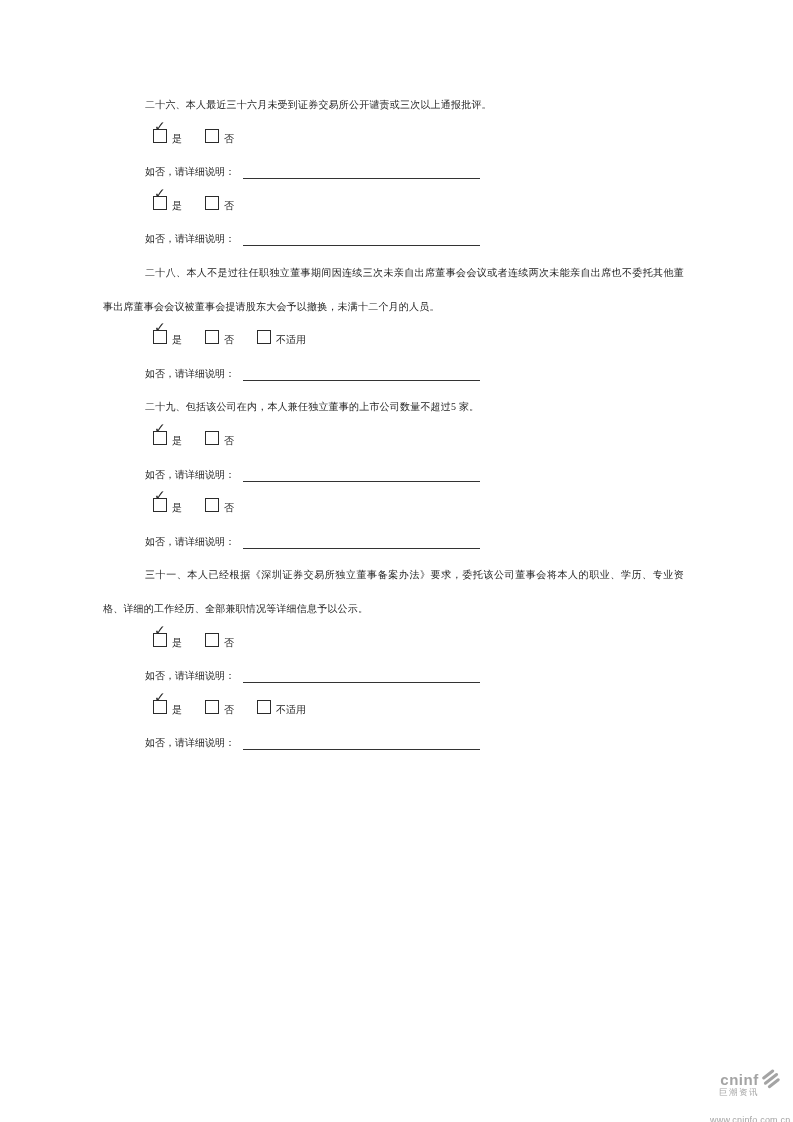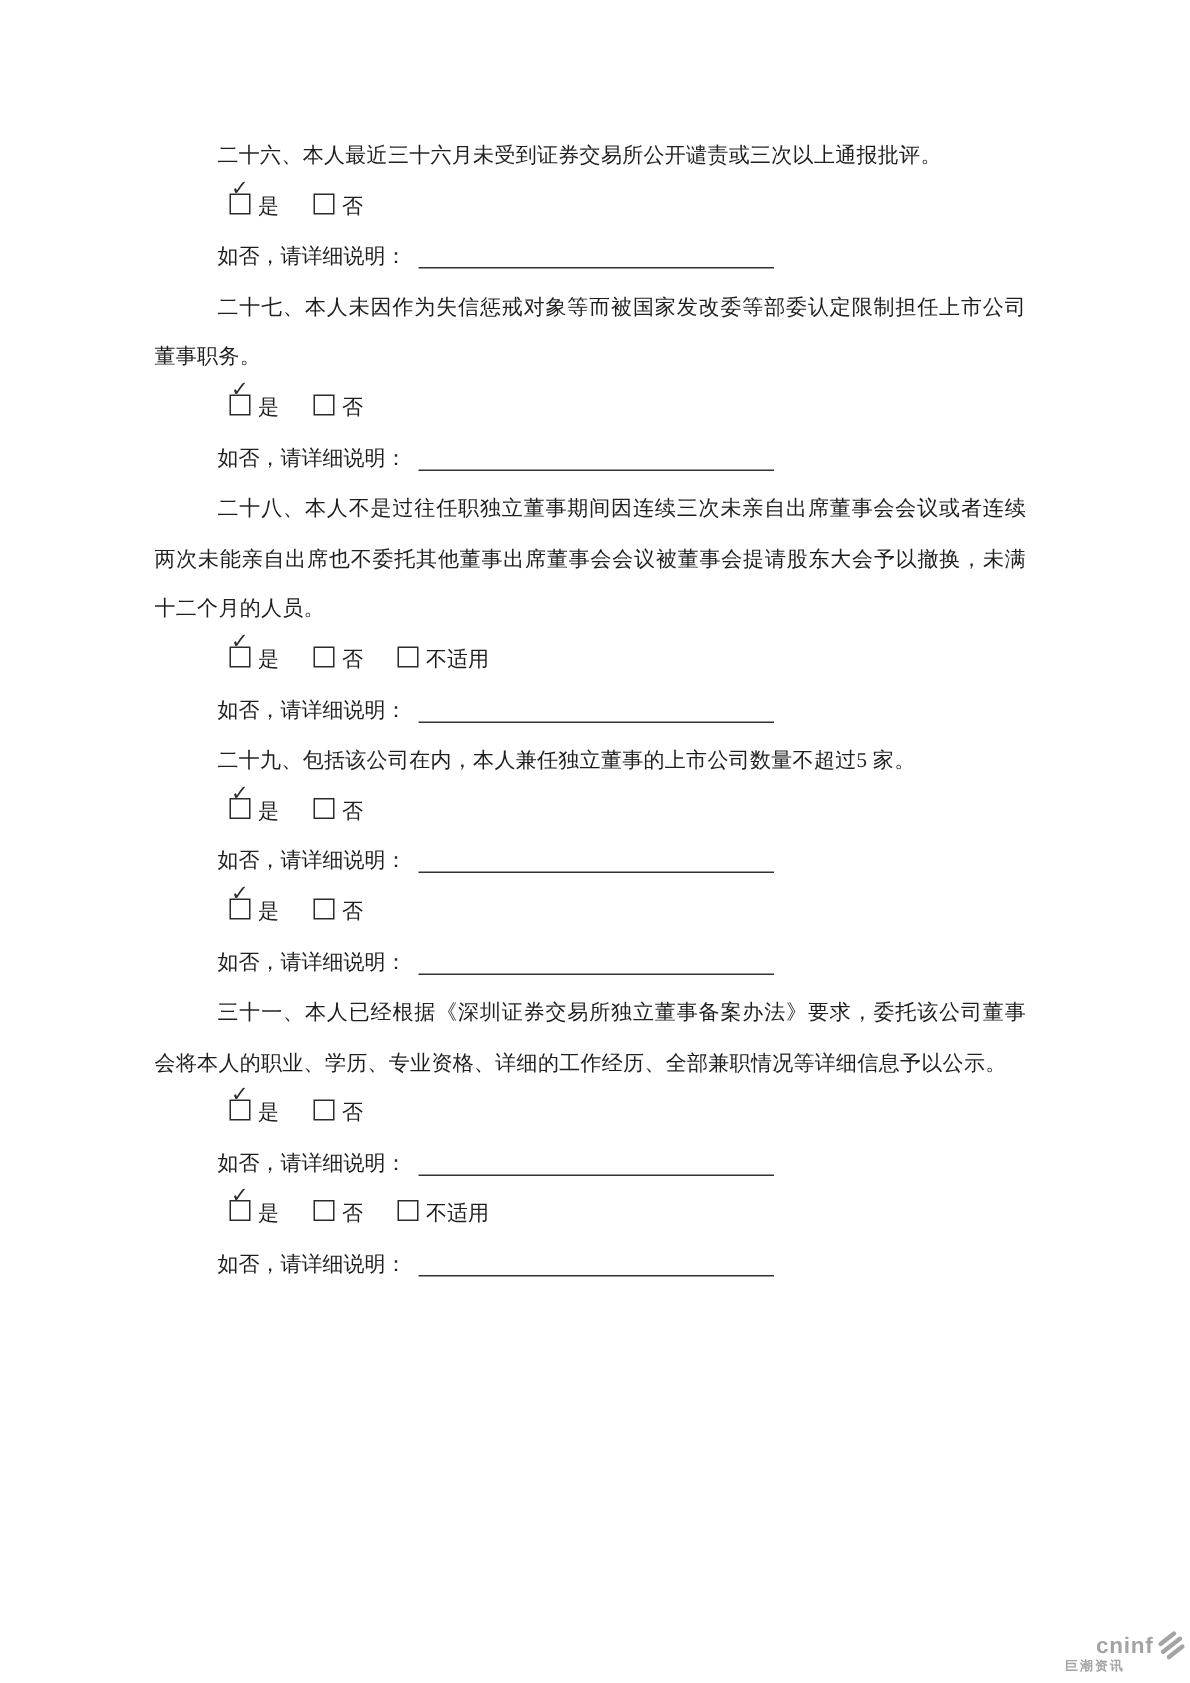--- a/index.html
+++ b/index.html
@@ -13,21 +13,21 @@
     position: relative;
     overflow: hidden;
     font-family: "Liberation Serif", "DejaVu Serif", serif;
     color: #1e1e1e;
   }
   .page {
     position: absolute;
     left: 103px;
     top: 88px;
     width: 581px;
-    font-size: 14px;
+    font-size: 10px;
     line-height: 33.6px;
   }
   .item { margin: 0; }
   .para {
     margin: 0;
     text-indent: 42px;
     text-align: justify;
     letter-spacing: 0.2px;
   }
   .opts {
@@ -70,39 +70,37 @@
     left: 710px;
     top: 1068px;
     width: 82px;
     color: #a4a4a4;
     font-family: "Liberation Sans", "DejaVu Sans", sans-serif;
     user-select: none;
   }
   .wm-row1 {
     display: flex;
     align-items: center;
-    justify-content: flex-end;
+    justify-content: center;
     height: 22px;
-    margin-top: 18px;
   }
   .wm-brand {
     font-weight: bold;
     font-size: 15px;
     letter-spacing: 0.5px;
     line-height: 15px;
   }
   .wm-icon { margin-left: 2px; display: inline-flex; }
   .wm-cn {
     font-size: 8.5px;
     letter-spacing: 1.5px;
-    text-align: left;
+    text-align: center;
     margin-right: 24px;
     margin-top: -3px;
     line-height: 10px;
-    font-weight: bold;
   }
   .wm-url {
     font-size: 9px;
     margin-top: 18px;
     line-height: 10px;
     letter-spacing: 0.2px;
   }
 </style>
 </head>
 <body>
@@ -110,21 +108,20 @@
 <div class="page">
   <section class="item">
     <p class="para">二十六、本人最近三十六月未受到证券交易所公开谴责或三次以上通报批评。</p>
     <div class="opts"><span class="opt"><span class="cb checked"></span><span>是</span></span><span class="opt"><span class="cb"></span><span>否</span></span></div>
     <div class="explain">
       <span>如否，请详细说明：</span><span class="blank"></span>
     </div>
   </section>
 
   <section class="item">
-    <p class="para">二十七、本人未因作为失信惩戒对象等而被国家发改委等部委认定限制担任上市公司董事职务。</p>
     <div class="opts"><span class="opt"><span class="cb checked"></span><span>是</span></span><span class="opt"><span class="cb"></span><span>否</span></span></div>
     <div class="explain">
       <span>如否，请详细说明：</span><span class="blank"></span>
     </div>
   </section>
 
   <section class="item">
     <p class="para">二十八、本人不是过往任职独立董事期间因连续三次未亲自出席董事会会议或者连续两次未能亲自出席也不委托其他董事出席董事会会议被董事会提请股东大会予以撤换，未满十二个月的人员。</p>
     <div class="opts"><span class="opt"><span class="cb checked"></span><span>是</span></span><span class="opt"><span class="cb"></span><span>否</span></span><span class="opt"><span class="cb"></span><span>不适用</span></span></div>
     <div class="explain">

